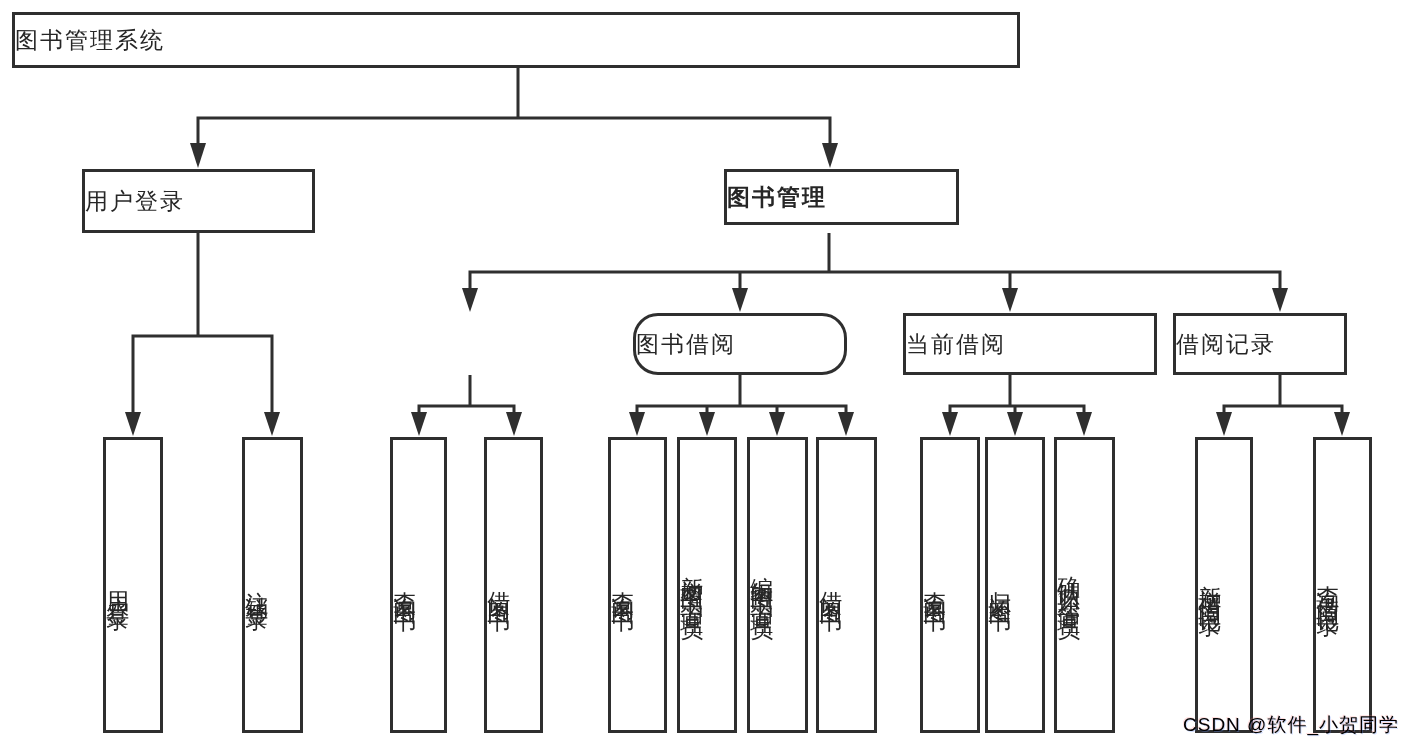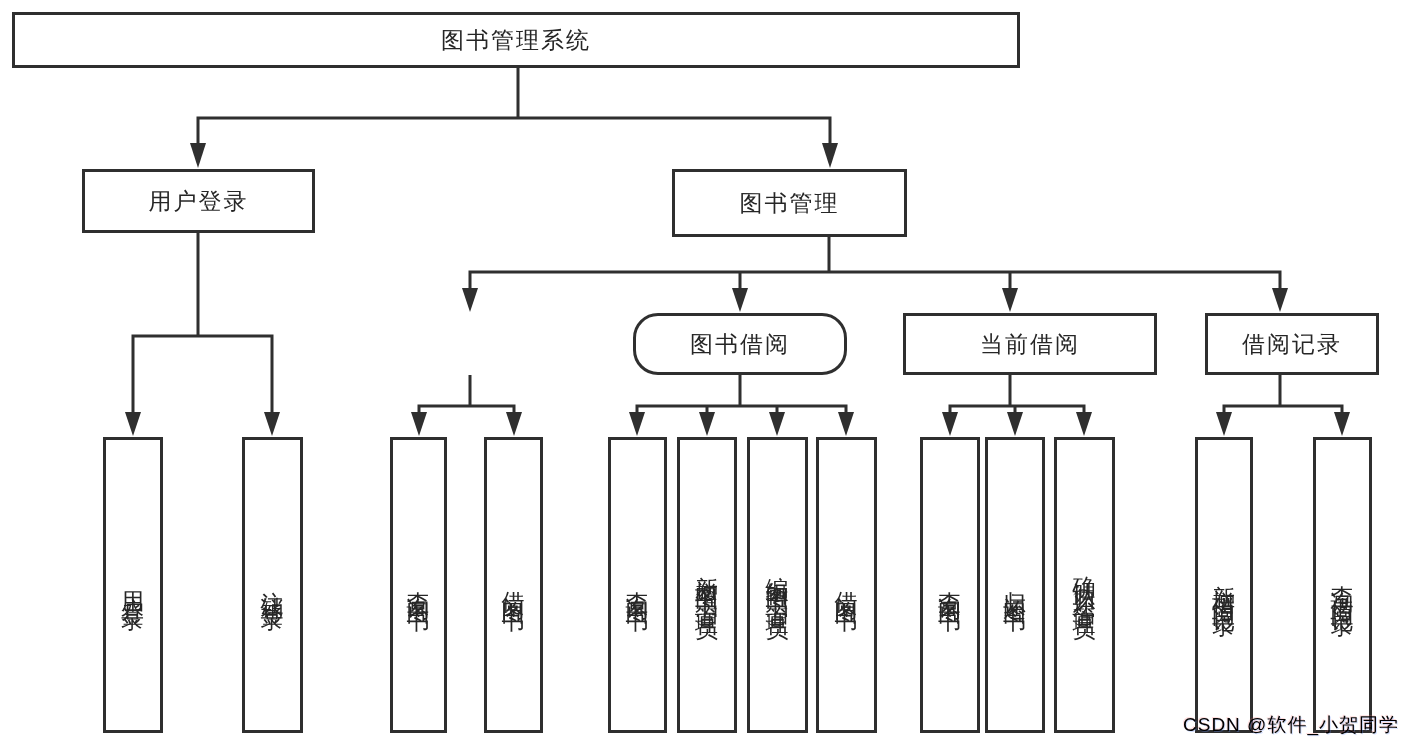--- a/index.html
+++ b/index.html
@@ -6,21 +6,21 @@
   .canvas {
     position:relative; width:1405px; height:747px; background:#ffffff;
     font-family:"Liberation Sans","DejaVu Sans",sans-serif; overflow:hidden;
   }
   svg.connectors { position:absolute; left:0; top:0; pointer-events:none; }
   svg.connectors path.line { stroke:#2f2f2f; stroke-width:3; fill:none; }
   svg.connectors path.head { fill:#2f2f2f; stroke:none; }
   .box {
     position:absolute; box-sizing:border-box; background:#ffffff;
     border:3px solid #2f2f2f; color:#262626;
-    display:flex; align-items:center; justify-content:center;
+    display:flex; align-items:center; 
   }
   .h-node { font-size:23px; letter-spacing:2px; white-space:nowrap; }
   .leaf .vtext {
     writing-mode:vertical-rl; text-orientation:mixed;
     font-size:23px; line-height:1.05; letter-spacing:6px; white-space:nowrap;
   }
   .watermark {
     position:absolute; left:1183px; top:712px; font-size:19px;
     color:#000000; letter-spacing:1px; white-space:nowrap; z-index:5;
     text-shadow:-1px -1px 0 rgba(255,120,120,0.25), 1px 1px 0 rgba(110,150,255,0.3);
@@ -67,31 +67,31 @@
     <path class="head" d="M1334,412 L1350,412 L1342,436 Z"></path>
   </svg>
 
   <div class="box h-node" style="left:12px; top:12px; width:1008px; height:56px;">
     <span>图书管理系统</span>
   </div>
 
   <div class="box h-node" style="left:82px; top:169px; width:233px; height:64px;">
     <span>用户登录</span>
   </div>
-  <div class="box h-node" style="left:672px; top:169px; width:235px; height:68px;">
+  <div class="box h-node" style="left:724px; top:169px; width:235px; height:56px;font-weight:bold;">
     <span>图书管理</span>
   </div>
 
   <div class="box h-node" style="left:633px; top:313px; width:214px; height:62px;border-radius:25px;">
     <span>图书借阅</span>
   </div>
   <div class="box h-node" style="left:903px; top:313px; width:254px; height:62px;">
     <span>当前借阅</span>
   </div>
-  <div class="box h-node" style="left:1173px; top:313px; width:174px; height:62px;margin-left:32px;">
+  <div class="box h-node" style="left:1173px; top:313px; width:174px; height:62px;">
     <span>借阅记录</span>
   </div>
 
   <div class="box leaf" style="left:103px; top:437px; width:60px; height:296px;">
     <span class="vtext">用户登录</span>
   </div>
   <div class="box leaf" style="left:242px; top:437px; width:61px; height:296px;">
     <span class="vtext">注销登录</span>
   </div>
 

